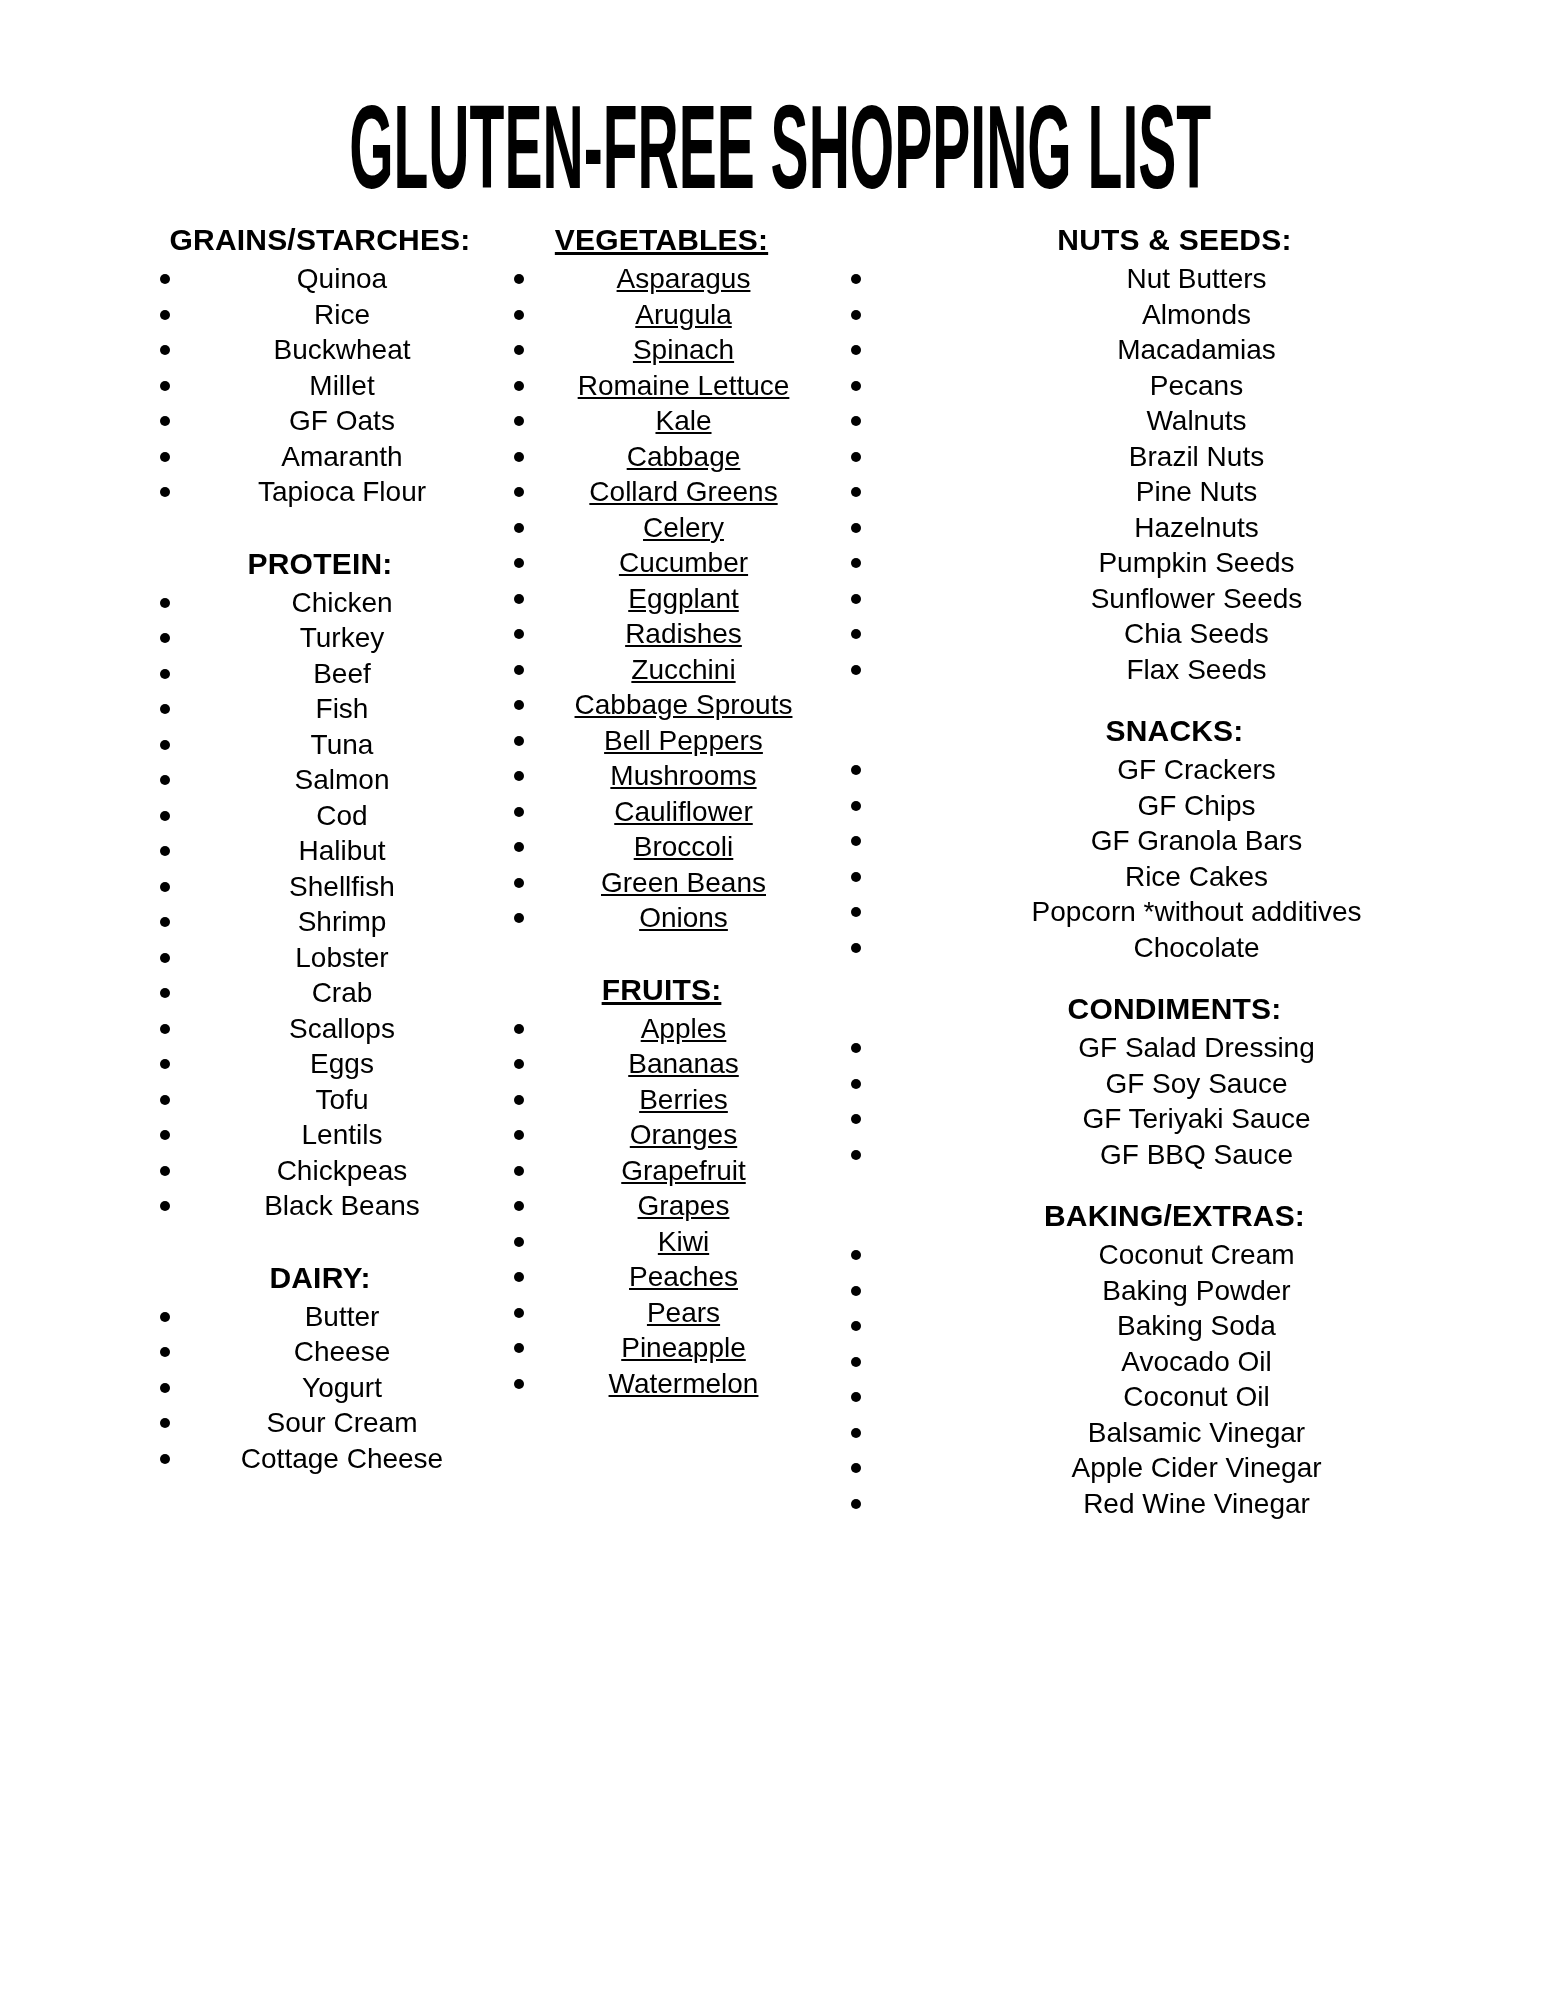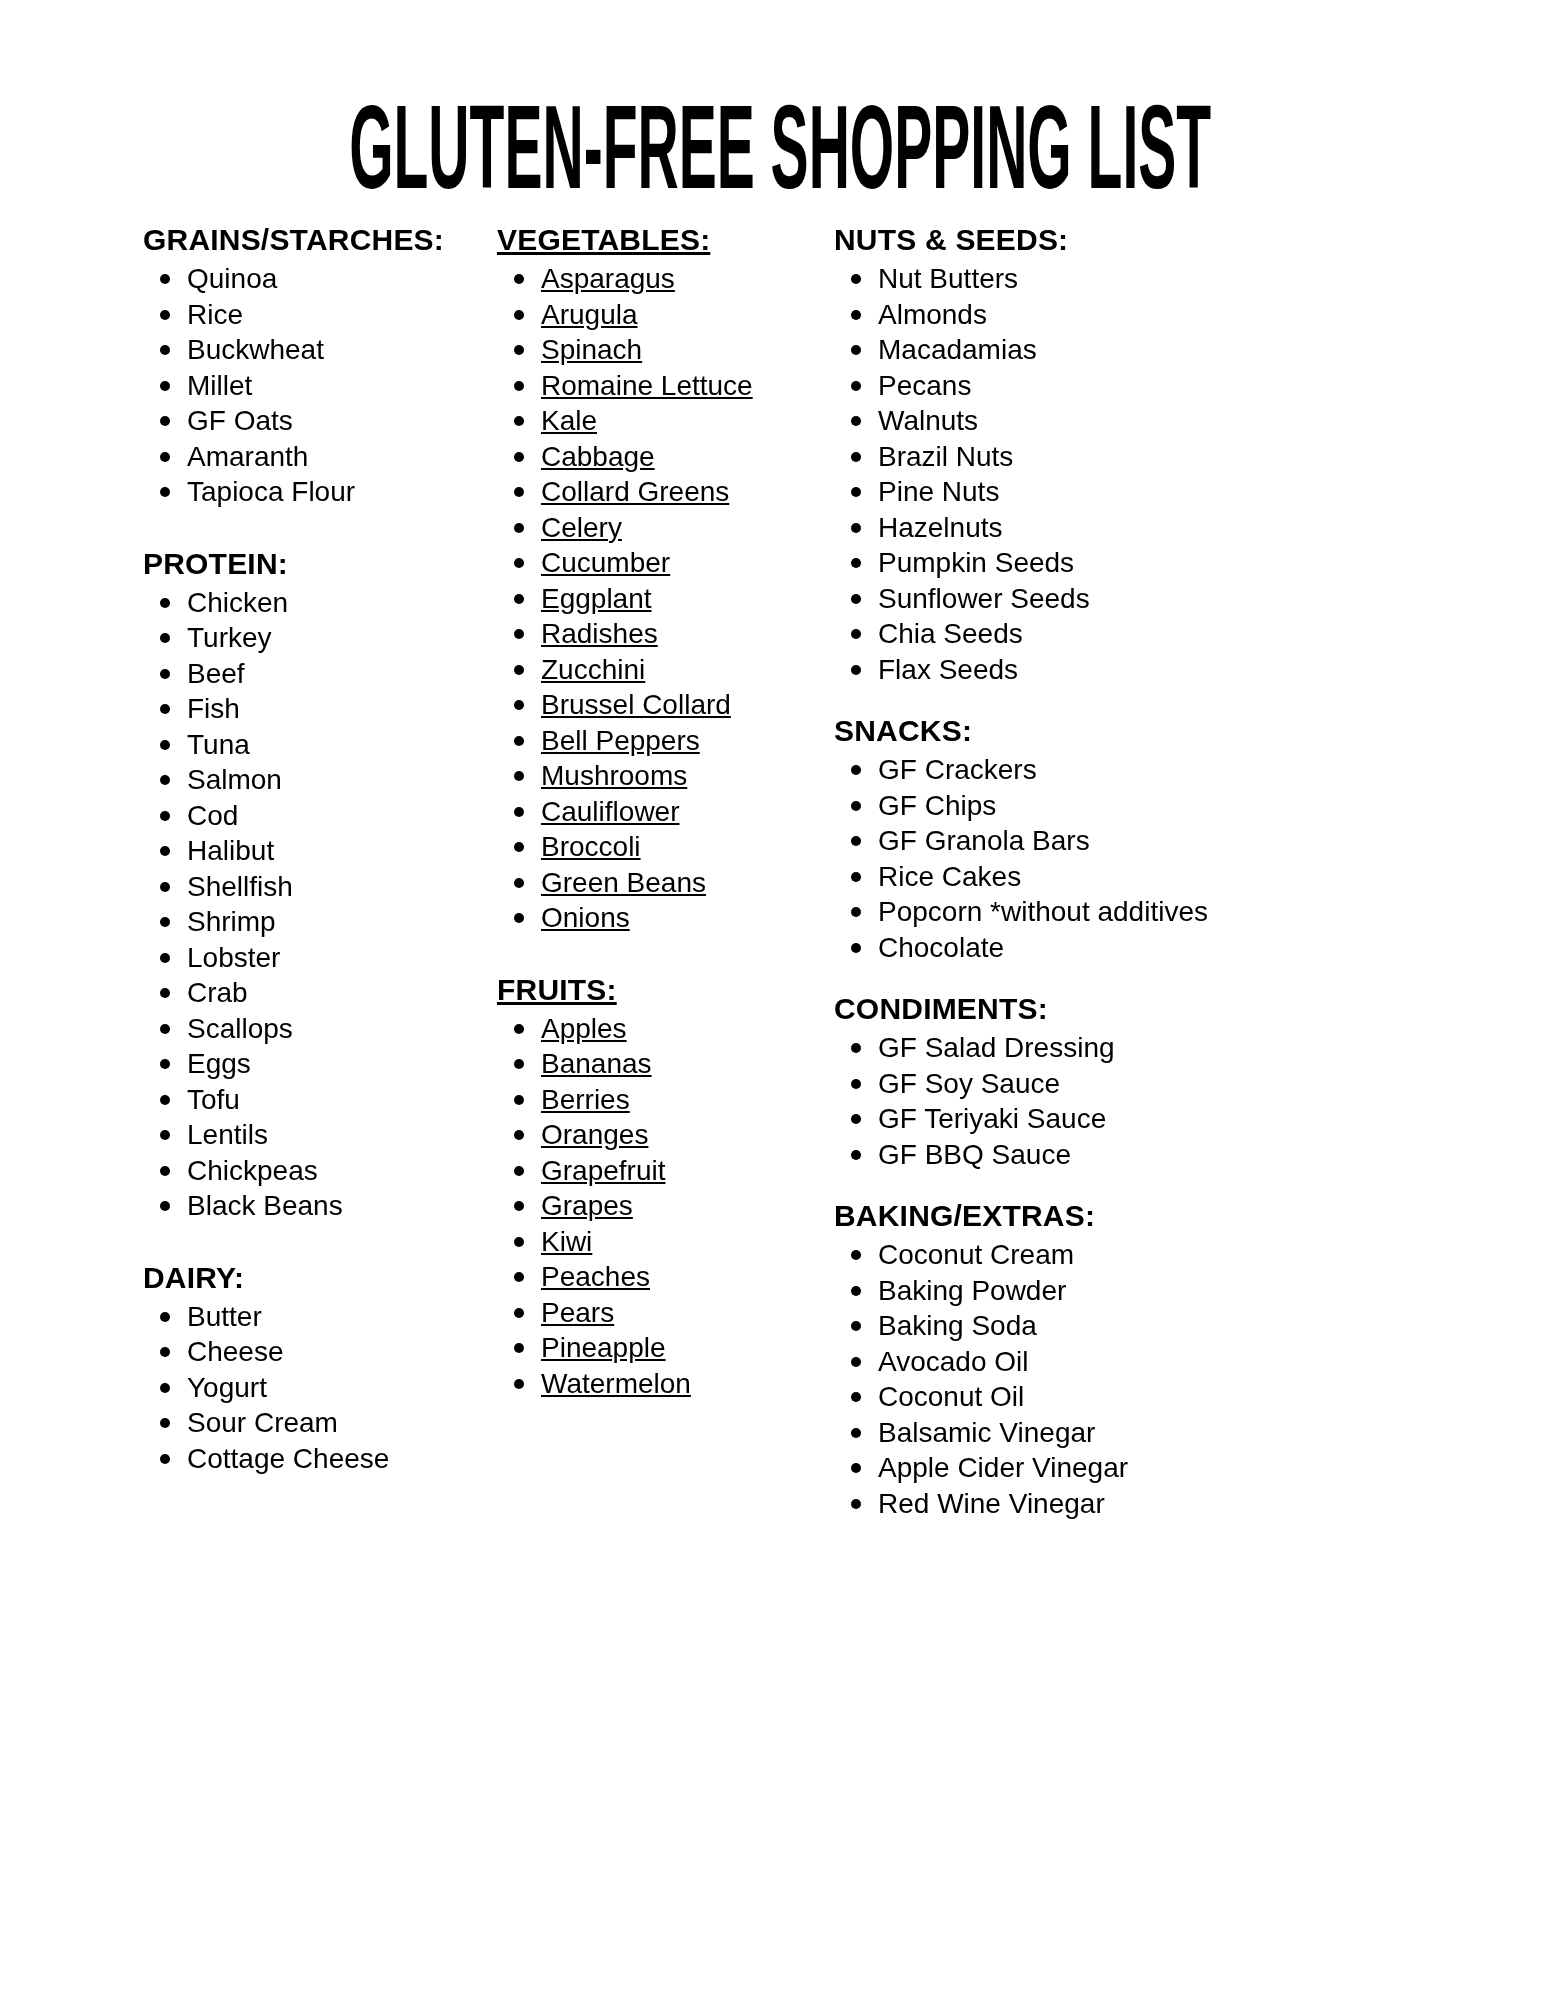--- a/index.html
+++ b/index.html
@@ -30,20 +30,21 @@
     transform-origin: center top;
     color: #000000;
   }
   .columns {
     display: flex;
     align-items: flex-start;
     margin-top: 42px;
     padding-left: 143px;
     padding-right: 30px;
     box-sizing: border-box;
+    text-align: center;
   }
   .column { flex: 0 0 auto; }
   .column.col-1 { width: 354px; }
   .column.col-2 { width: 329px; text-decoration: underline; }
   .column.col-3 { flex: 1 1 auto; margin-left: 8px; }
   .section + .section { margin-top: 36px; }
   .column.col-3 .section + .section { margin-top: 26px; }
   .section-heading {
     font-size: 30px;
     line-height: 36px;
@@ -136,21 +137,21 @@
           <li><span class="bullet-dot"></span><span>Spinach</span></li>
           <li><span class="bullet-dot"></span><span>Romaine Lettuce</span></li>
           <li><span class="bullet-dot"></span><span>Kale</span></li>
           <li><span class="bullet-dot"></span><span>Cabbage</span></li>
           <li><span class="bullet-dot"></span><span>Collard Greens</span></li>
           <li><span class="bullet-dot"></span><span>Celery</span></li>
           <li><span class="bullet-dot"></span><span>Cucumber</span></li>
           <li><span class="bullet-dot"></span><span>Eggplant</span></li>
           <li><span class="bullet-dot"></span><span>Radishes</span></li>
           <li><span class="bullet-dot"></span><span>Zucchini</span></li>
-          <li><span class="bullet-dot"></span><span>Brussel Collard</span></li>
+          <li><span class="bullet-dot"></span><span>Cabbage Sprouts</span></li>
           <li><span class="bullet-dot"></span><span>Bell Peppers</span></li>
           <li><span class="bullet-dot"></span><span>Mushrooms</span></li>
           <li><span class="bullet-dot"></span><span>Cauliflower</span></li>
           <li><span class="bullet-dot"></span><span>Broccoli</span></li>
           <li><span class="bullet-dot"></span><span>Green Beans</span></li>
           <li><span class="bullet-dot"></span><span>Onions</span></li>
         </ul>
       </div>
       <div class="section">
         <div class="section-heading">FRUITS:</div>

